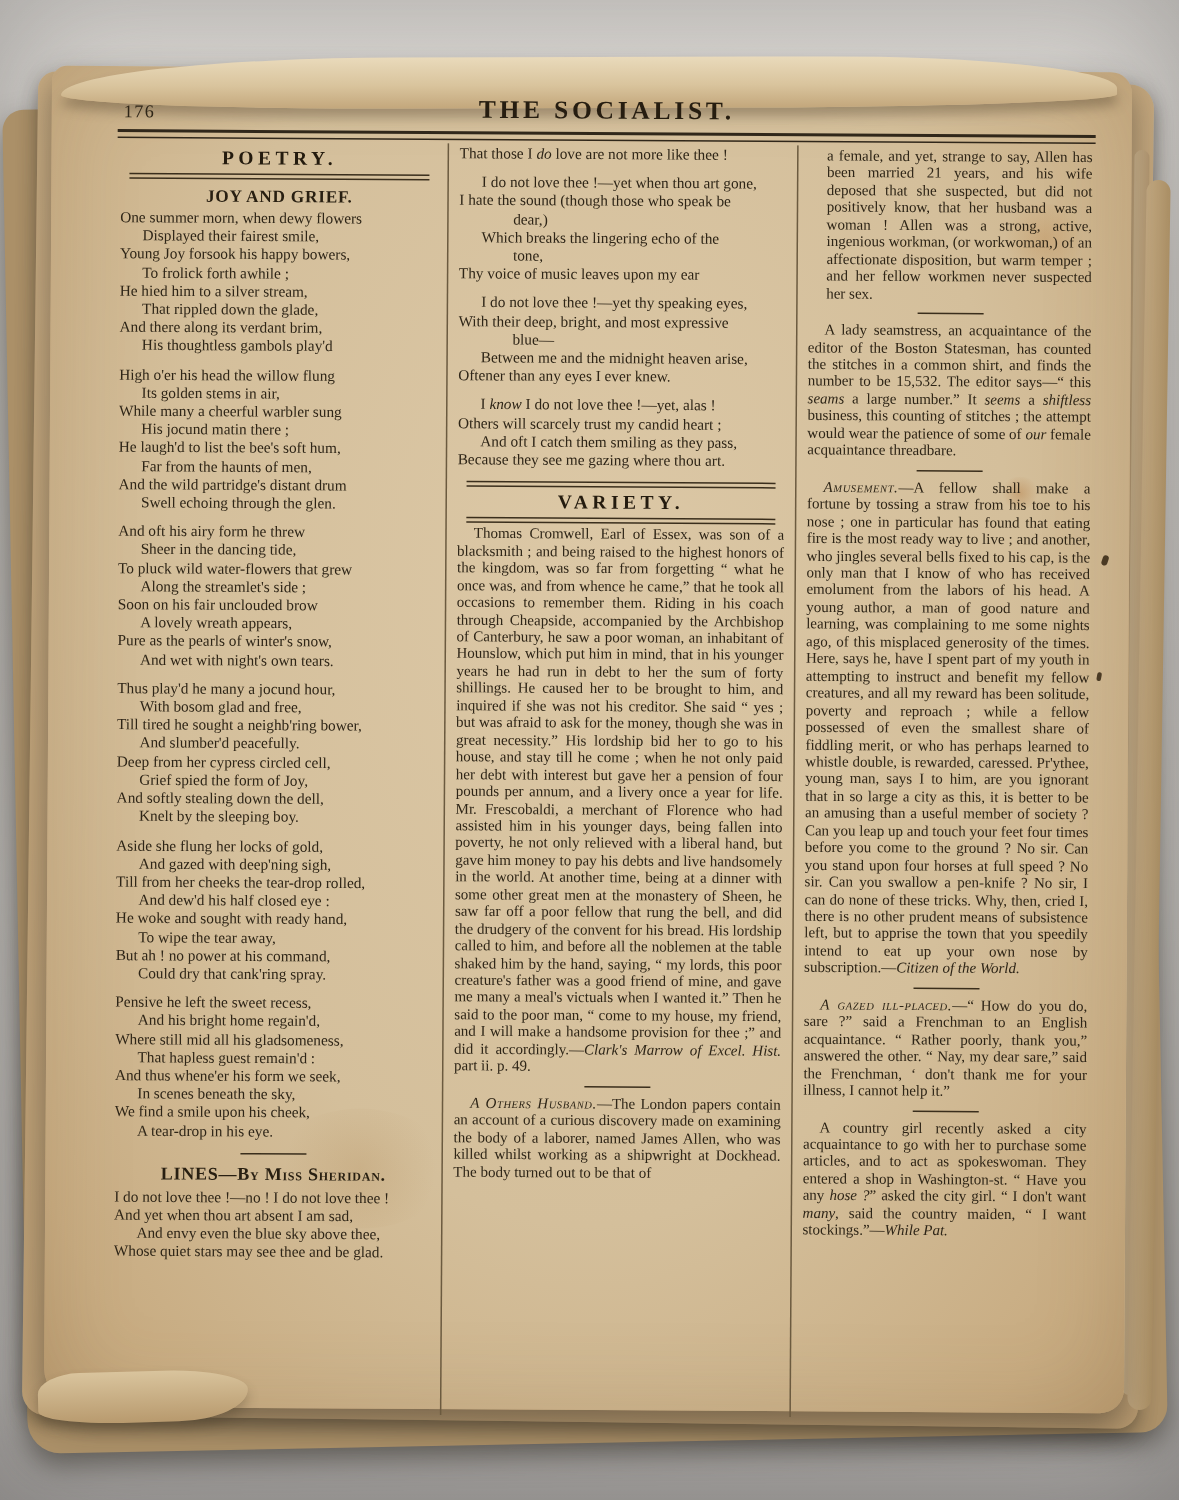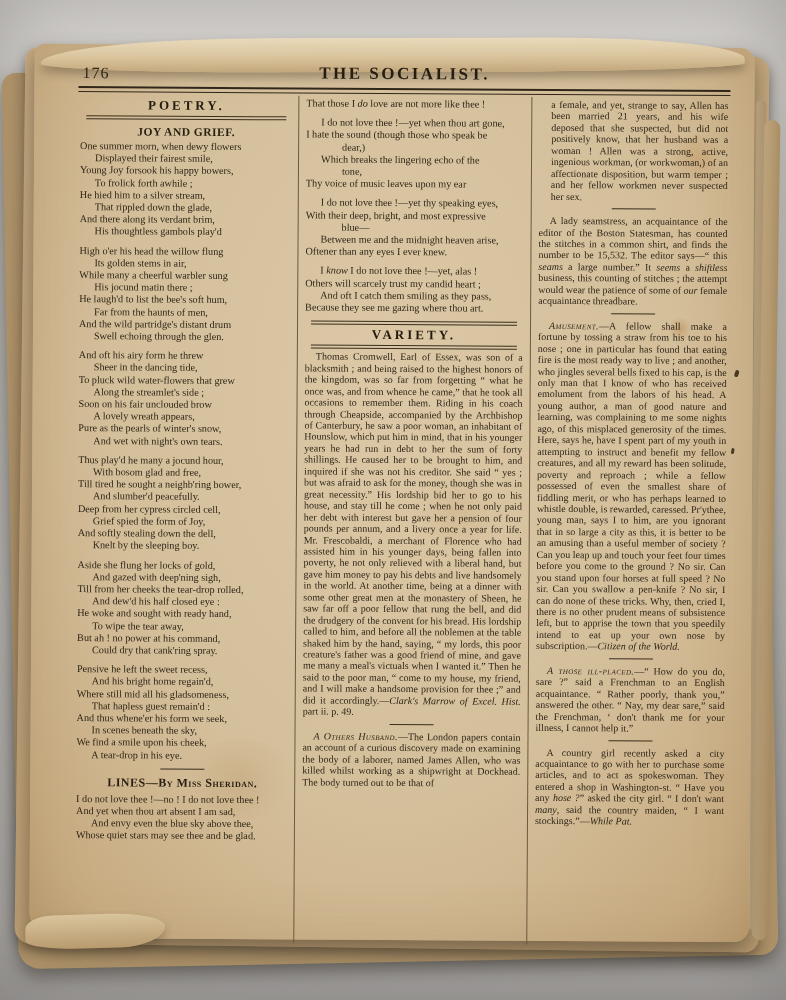--- a/index.html
+++ b/index.html
@@ -36,21 +36,21 @@
   .s2{width:26px;height:22px;right:60px;top:270px;background:radial-gradient(circle,rgba(170,100,35,.3),rgba(170,100,35,0) 70%);}
   .s3{width:120px;height:80px;left:150px;bottom:120px;background:radial-gradient(circle,rgba(150,100,40,.14),rgba(150,100,40,0) 70%);}
   .s4{width:90px;height:70px;left:380px;top:430px;background:radial-gradient(circle,rgba(150,100,40,.10),rgba(150,100,40,0) 70%);}
   .speck{position:absolute;background:#4a3a24;border-radius:2px;}
   .sp1{width:4px;height:7px;right:14px;top:322px;transform:rotate(18deg);}
   .sp2{width:3px;height:6px;right:18px;top:400px;transform:rotate(10deg);}
 
   
   .print{position:absolute;left:44px;right:24px;top:16px;bottom:16px;color:#2e2517;}
   .header-row{display:grid;grid-template-columns:70px 1fr 70px;align-items:end;height:22px;}
-  .pageno{font-size:16px;letter-spacing:1px;padding-left:4px;}
+  .pageno{font-size:12px;letter-spacing:1px;padding-left:4px;}
   .masthead{margin:0;text-align:center;font-size:17px;font-weight:bold;letter-spacing:2.5px;color:#261d10;}
   .masthead-rule{height:3px;border-top:2.5px solid #30271a;border-bottom:1.5px solid #30271a;margin-top:4px;}
 
   .cols{display:flex;margin-top:2px;height:848px;overflow:hidden;}
   .col{overflow:hidden;}
   .col1{width:212px;padding:2px 6px 0 2px;}
   .col2{width:218px;border-left:1px solid #6b5a3f;padding:2px 7px 0 7px;}
   .col3{flex:1;border-left:1px solid #6b5a3f;padding:2px 2px 0 7px;}
 
   .sec-head{text-align:center;font-weight:bold;font-size:13px;letter-spacing:3px;color:#241b0e;margin:1px 0 2px;}
@@ -212,21 +212,21 @@
         </div>
 
         <div class="col col3">
           <div class="prose-block">
               <p class="para noind">a female, and yet, strange to say, Allen has been married 21 years, and his wife deposed that she suspected, but did not positively know, that her husband was a woman !  Allen was a strong, active, ingenious workman, (or workwoman,) of an affectionate disposition, but warm temper ; and her fellow workmen never suspected her sex.</p>
               <div class="rule-sep"></div>
               <p class="para">A lady seamstress, an acquaintance of the editor of the Boston Statesman, has counted the stitches in a common shirt, and finds the number to be 15,532.  The editor says—“ this <i>seams</i> a large number.” It <i>seems</i> a <i>shiftless</i> business, this counting of stitches ; the attempt would wear the patience of some of <i>our</i> female acquaintance threadbare.</p>
               <div class="rule-sep"></div>
               <p class="para"><span class="lead">Amusement.</span>—A fellow shall make a fortune by tossing a straw from his toe to his nose ; one in particular has found that eating fire is the most ready way to live ; and another, who jingles several bells fixed to his cap, is the only man that I know of who has received emolument from the labors of his head.  A young author, a man of good nature and learning, was complaining to me some nights ago, of this misplaced generosity of the times.  Here, says he, have I spent part of my youth in attempting to instruct and benefit my fellow creatures, and all my reward has been solitude, poverty and reproach ; while a fellow possessed of even the smallest share of fiddling merit, or who has perhaps learned to whistle double, is rewarded, caressed.  Pr'ythee, young man, says I to him, are you ignorant that in so large a city as this, it is better to be an amusing than a useful member of society ?  Can you leap up and touch your feet four times before you come to the ground ?  No sir.  Can you stand upon four horses at full speed ?  No sir.  Can you swallow a pen-knife ?  No sir, I can do none of these tricks.  Why, then, cried I, there is no other prudent means of subsistence left, but to apprise the town that you speedily intend to eat up your own nose by subscription.—<i>Citizen of the World.</i></p>
               <div class="rule-sep"></div>
-              <p class="para"><span class="lead">A those ill-placed.</span>—“ How do you do, sare ?” said a Frenchman to an English acquaintance.  “ Rather poorly, thank you,” answered the other.  “ Nay, my dear sare,” said the Frenchman, ‘ don't thank me for your illness, I cannot help it.”</p>
+              <p class="para"><span class="lead">A gazed ill-placed.</span>—“ How do you do, sare ?” said a Frenchman to an English acquaintance.  “ Rather poorly, thank you,” answered the other.  “ Nay, my dear sare,” said the Frenchman, ‘ don't thank me for your illness, I cannot help it.”</p>
               <div class="rule-sep"></div>
               <p class="para">A country girl recently asked a city acquaintance to go with her to purchase some articles, and to act as spokeswoman. They entered a shop in Washington-st. “ Have you any <i>hose ?</i>” asked the city girl.  “ I don't want <i>many</i>, said the country maiden, “ I want stockings.”—<i>While Pat.</i></p>
             </div>
         </div>
 
       </div>
     </div>
   </div>
 </div>
 

